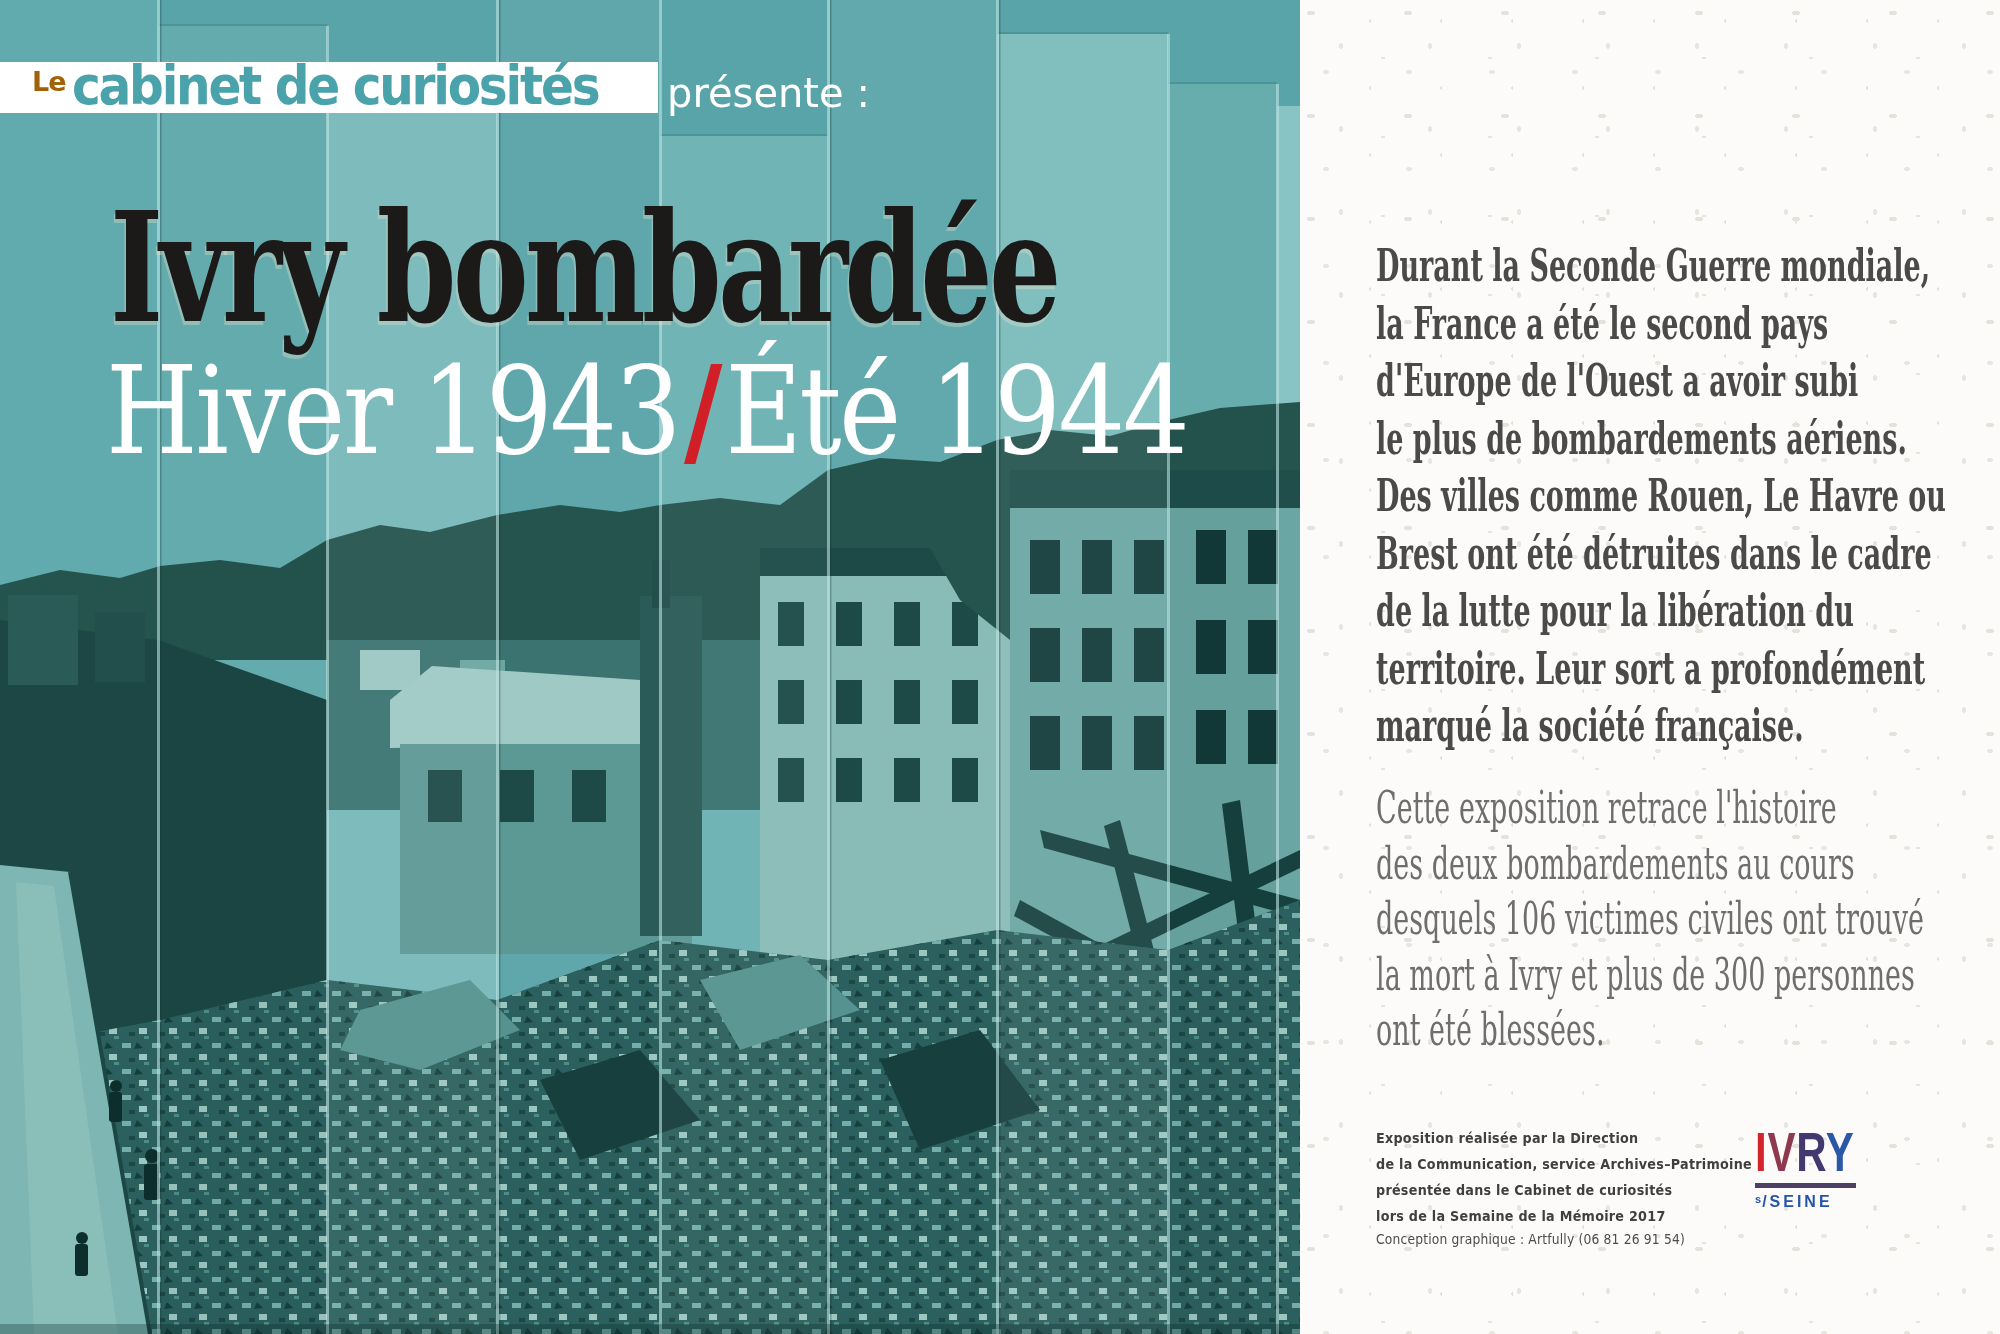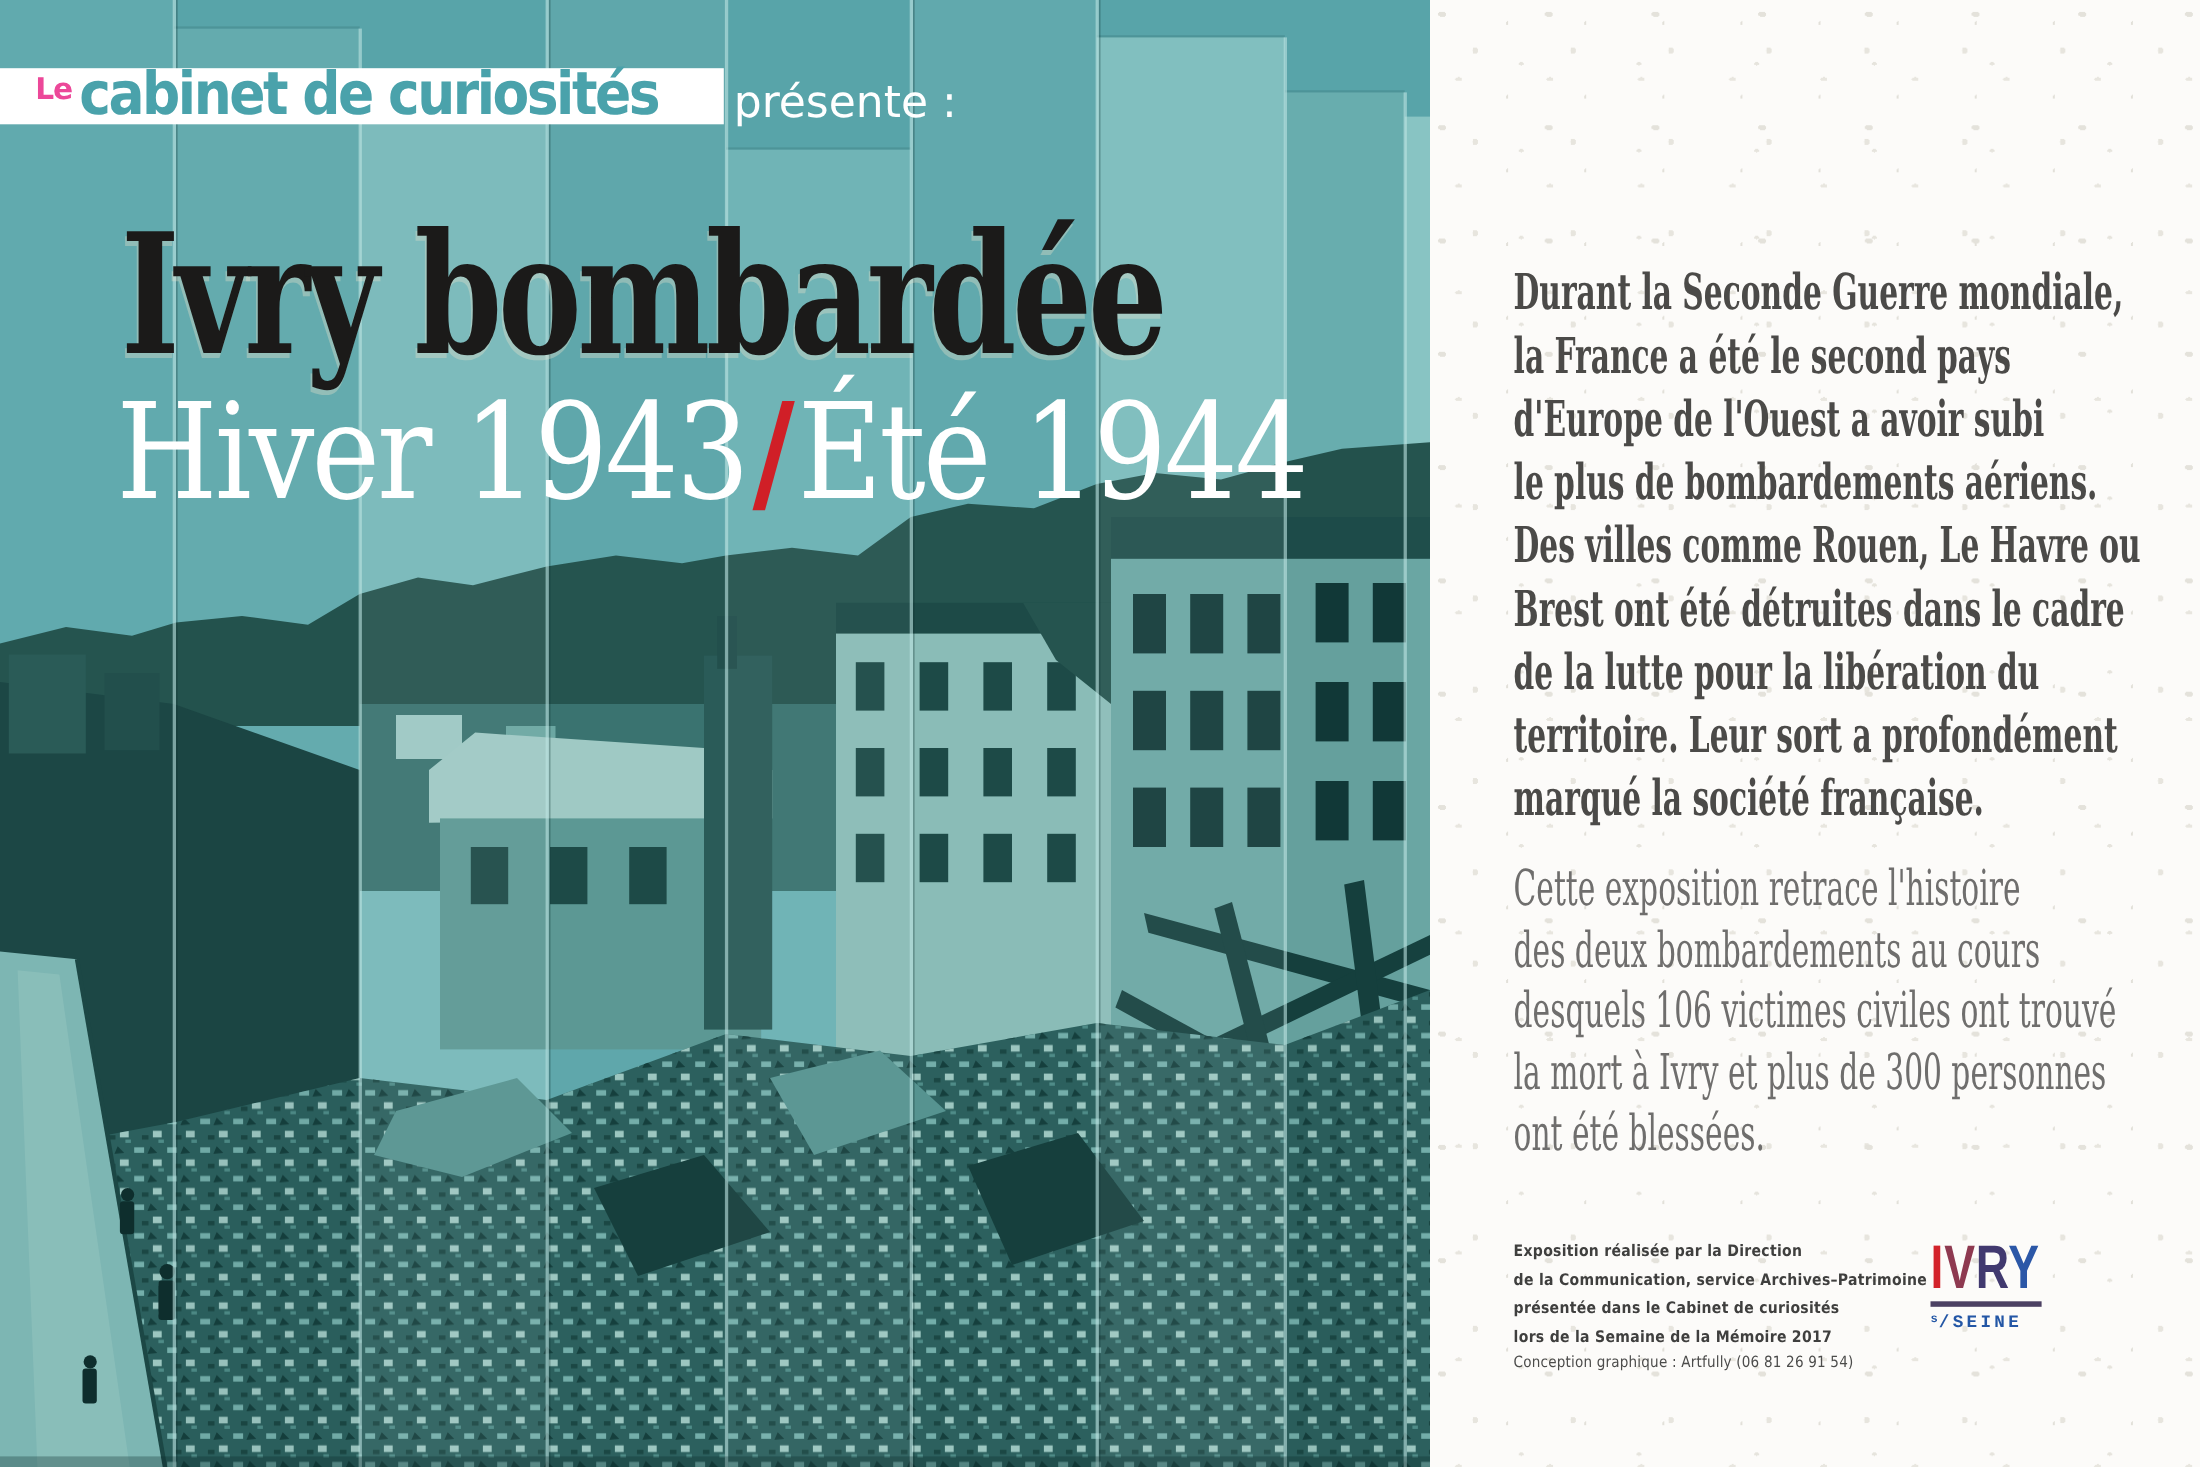--- a/index.html
+++ b/index.html
@@ -5,21 +5,21 @@
   html,body{margin:0;padding:0;background:#777;}
   #poster{
     position:relative;width:2000px;height:1334px;overflow:hidden;
     font-family:"DejaVu Sans",sans-serif;background:#fcfbf9;
   }
   
   .photo-panel{position:absolute;left:0;top:0;width:1300px;height:1334px;overflow:hidden;background:#59a5aa;}
   .photo-panel svg{position:absolute;left:0;top:0;width:100%;height:100%;display:block;}
   
   .band{position:absolute;left:0;top:62px;width:658px;height:51px;background:#ffffff;}
-  .band .le{position:absolute;left:32px;top:4px;font-size:27px;font-weight:bold;color:#ec4899;letter-spacing:-1px;}
+  .band .le{position:absolute;left:32px;top:4px;font-size:27px;font-weight:bold;color:#a16207;letter-spacing:-1px;}
   .band .cab{position:absolute;left:72px;top:-8px;font-size:54px;font-weight:bold;color:#4aa2ab;
     letter-spacing:-2.5px;white-space:nowrap;transform:scaleX(.9);transform-origin:left top;}
   .presente{position:absolute;left:667px;top:70px;font-size:40px;color:#ffffff;white-space:nowrap;}
   
   .hero-title{position:absolute;left:110px;top:192px;font-family:"DejaVu Serif",serif;font-weight:bold;
     font-size:152px;line-height:152px;color:#1b1a19;letter-spacing:-5px;white-space:nowrap;
     transform:scaleX(.75);transform-origin:left top;text-shadow:-2px 4px 0 rgba(236,226,202,.35);}
   .hero-sub{position:absolute;left:106px;top:350px;font-family:"DejaVu Serif",serif;font-weight:normal;
     font-size:121px;line-height:121px;color:#ffffff;letter-spacing:-3px;white-space:nowrap;
     transform:scaleX(.87);transform-origin:left top;}
@@ -43,21 +43,21 @@
   .credits{position:absolute;left:76px;top:1125px;font-size:14.5px;font-weight:bold;line-height:26px;
     color:#3f3f3e;white-space:nowrap;transform:scaleX(.88);transform-origin:left top;letter-spacing:.3px;}
   .design-line{position:absolute;left:76px;top:1231px;font-size:14px;color:#4c4c4b;white-space:nowrap;
     transform:scaleX(.88);transform-origin:left top;letter-spacing:.2px;}
   
   .logo{position:absolute;left:455px;top:1124px;width:110px;}
   .logo .word{font-family:"Liberation Sans",sans-serif;font-weight:bold;font-size:56px;line-height:56px;
     letter-spacing:1px;white-space:nowrap;transform:scaleX(.75);transform-origin:left top;}
   .logo .l-i{color:#d3232b;} .logo .l-v{color:#8e3950;} .logo .l-r{color:#41396f;} .logo .l-y{color:#2b57a7;}
   .logo .rule{width:101px;height:5px;background:#4c4163;margin-top:3px;}
-  .logo .sub{margin-top:5px;font-family:Liberation Mono, monospace;font-weight:bold;font-size:16px;
+  .logo .sub{margin-top:5px;font-family:Liberation Sans, sans-serif;font-weight:bold;font-size:16px;
     color:#2356a5;letter-spacing:3px;white-space:nowrap;}
   .logo .sub .sup{font-size:11px;vertical-align:4px;letter-spacing:1px;}
 </style>
 </head>
 <body>
 
 <div id="poster">
 
   <div class="photo-panel">
     <svg viewBox="0 0 1300 1334" preserveAspectRatio="none" aria-hidden="true">

